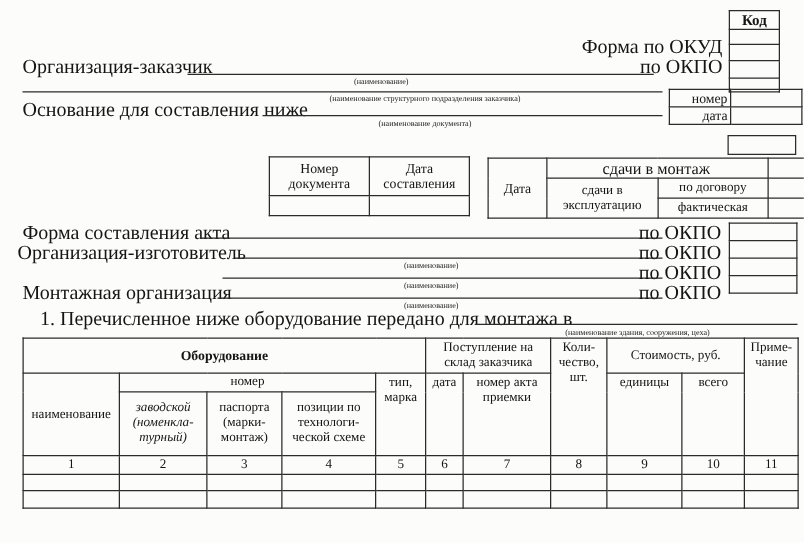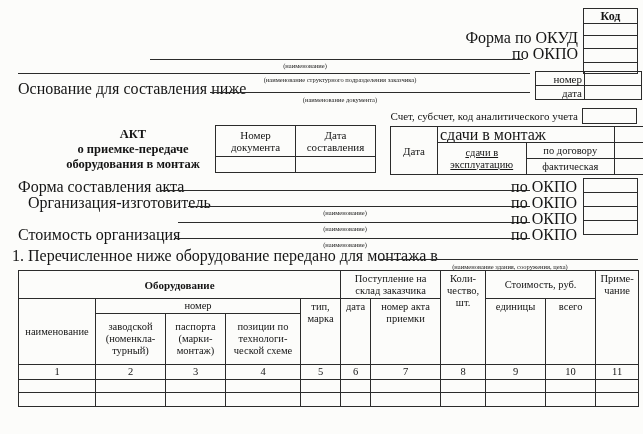--- a/index.html
+++ b/index.html
@@ -20,21 +20,21 @@
   table.ftable td { border:1px solid #2b2b2b; padding:0 2px; font-size:10.5px; line-height:12px; text-align:center; vertical-align:middle; white-space:pre-line; overflow:hidden; }
   .title { font-weight:bold; font-size:12.5px; line-height:15px; text-align:center; white-space:pre-line; }
   .vtop { vertical-align:top !important; padding-top:2px !important; }
   .num-row td { font-size:11px; }
 </style>
 </head>
 <body>
 
 <div class="page">
 
-  <table class="ftable abs" style="left:583px; top:8px; width:55px;">
+  <table class="ftable abs" style="left:583px; top:8px; width:41px;">
     <tbody>
         <tr>
           <td style="height:14px; font-size:12px; font-weight:bold;">Код</td>
         </tr>
     <tr>
           <td style="height:11px;"></td>
         </tr>
     <tr>
           <td style="height:12px;"></td>
         </tr>
@@ -43,20 +43,21 @@
         </tr>
     <tr>
           <td style="height:10px;"></td>
         </tr>
   </tbody>
     </table>
 
   <div class="abs lbl rt" style="left:400px; top:31px; width:178px;">Форма по ОКУД</div>
   <div class="abs lbl rt" style="left:470px; top:47px; width:108px;">по ОКПО</div>
 
+  <div class="abs lbl" style="left:18px; top:47px;">Организация-заказчик</div>
   <div class="fline" style="left:150px; top:59px; width:373px;"></div>
   <div class="cap" style="left:230px; top:62px; width:150px;">(наименование)</div>
 
   <div class="fline" style="left:18px; top:73px; width:512px;"></div>
   <div class="cap" style="left:235px; top:76px; width:210px;">(наименование структурного подразделения заказчика)</div>
 
   <div class="abs lbl" style="left:18px; top:82px;">Основание для составления ниже</div>
   <div class="fline" style="left:210px; top:92px; width:320px;"></div>
   <div class="cap" style="left:260px; top:96px; width:160px;">(наименование документа)</div>
 
@@ -66,75 +67,71 @@
       <td class="rt" style="width:44px; height:13px; font-size:11px; text-align:right;">номер</td>
       <td style="width:52px;"></td>
     </tr>
     <tr>
       <td class="rt" style="height:13px; font-size:11px; text-align:right;">дата</td>
       <td></td>
     </tr>
   </tbody>
     </table>
 
-  <div class="abs sml rt" style="left:360px; top:110px; width:218px; white-space:nowrap;">Счет, субсчет, код аналитического учета</div>
   <div class="vbox" style="left:582px; top:108px; width:53px; height:14px;"></div>
 
-  <div class="abs title" style="left:38px; top:127px; width:190px;">АКТ
-о приемке-передаче
-оборудования в монтаж</div>
 
   <table class="ftable abs" style="left:215px; top:125px; width:150px;">
     <tbody>
         <tr>
       <td style="width:75px; height:30px; font-size:11px;">Номер
 документа</td>
       <td style="width:75px; font-size:11px;">Дата
 составления</td>
     </tr>
     <tr>
       <td style="height:15px;"></td>
       <td></td>
     </tr>
   </tbody>
     </table>
 
   <table class="ftable abs" style="left:390px; top:126px; width:247px;">
     <tbody>
         <tr>
       <td rowspan="3" style="width:42px; font-size:11px;">Дата</td>
-      <td colspan="2" style="width:170px; height:15px; font-size:16px; text-align:left; padding-right:4px;">сдачи в монтаж</td>
+      <td colspan="2" style="width:170px; height:15px; font-size:13px; text-align:center; padding-right:4px;">сдачи в монтаж</td>
       <td style="width:35px;"></td>
     </tr>
     <tr>
-      <td rowspan="2" style="width:113px; font-size:10.5px;text-decoration:underline;">сдачи в эксплуатацию</td>
+      <td rowspan="2" style="width:113px; font-size:10.5px;">сдачи в эксплуатацию</td>
       <td style="width:57px; height:15px; font-size:10.5px; padding:0;">по договору</td>
       <td></td>
     </tr>
     <tr>
       <td style="height:15px; font-size:10.5px; padding:0;margin-left:44px;">фактическая</td>
       <td></td>
     </tr>
   </tbody>
     </table>
 
   <div class="abs lbl" style="left:18px; top:180px;">Форма составления акта</div>
   <div class="fline" style="left:160px; top:190px; width:370px;"></div>
   <div class="abs lbl rt" style="left:470px; top:180px; width:107px;">по ОКПО</div>
 
-  <div class="abs lbl" style="left:28px; top:196px;">Организация-изготовитель</div>
+  <div class="abs lbl" style="left:14px; top:196px;">Организация-изготовитель</div>
   <div class="fline" style="left:188px; top:206px; width:342px;"></div>
   <div class="cap" style="left:270px; top:209px; width:150px;">(наименование)</div>
   <div class="abs lbl rt" style="left:470px; top:196px; width:107px;">по ОКПО</div>
 
   <div class="fline" style="left:178px; top:222px; width:352px;"></div>
   <div class="cap" style="left:270px; top:225px; width:150px;">(наименование)</div>
   <div class="abs lbl rt" style="left:470px; top:212px; width:107px;">по ОКПО</div>
 
-  <div class="abs lbl" style="left:18px; top:228px;">Стоимость организация</div>
+  <div class="abs lbl" style="left:18px; top:228px;">Монтажная организация</div>
   <div class="fline" style="left:174px; top:238px; width:356px;"></div>
   <div class="cap" style="left:270px; top:241px; width:150px;">(наименование)</div>
   <div class="abs lbl rt" style="left:470px; top:228px; width:107px;">по ОКПО</div>
 
   <table class="ftable abs" style="left:583px; top:178px; width:55px;">
     <tbody>
         <tr>
           <td style="height:13px;"></td>
         </tr>
     <tr>
@@ -142,21 +139,21 @@
         </tr>
     <tr>
           <td style="height:13px;"></td>
         </tr>
     <tr>
           <td style="height:13px;"></td>
         </tr>
   </tbody>
     </table>
 
-  <div class="abs lbl" style="left:12px; top:249px;">1. Перечисленное ниже оборудование передано для монтажа в</div>
+  <div class="abs lbl" style="left:32px; top:249px;">1. Перечисленное ниже оборудование передано для монтажа в</div>
   <div class="fline" style="left:380px; top:259px; width:258px;"></div>
   <div class="cap" style="left:398px; top:263px; width:224px;">(наименование здания, сооружения, цеха)</div>
 
   <table class="ftable abs" style="left:18px; top:270px; width:620px;">
     <colgroup>
       <col style="width:77px">
         <col style="width:70px">
         <col style="width:60px">
         <col style="width:75px">
       <col style="width:40px">
@@ -184,21 +181,21 @@
       <td colspan="3" style="height:14px;">номер</td>
       <td rowspan="2" class="vtop">тип,
 марка</td>
       <td rowspan="2" class="vtop">дата</td>
       <td rowspan="2" class="vtop">номер акта
 приемки</td>
       <td rowspan="2" class="vtop">единицы</td>
       <td rowspan="2" class="vtop">всего</td>
     </tr>
     <tr>
-      <td style="height:50px;">заводской
+      <td style="height:50px;font-style:italic;">заводской
 (номенкла-
 турный)</td>
       <td>паспорта
 (марки-
 монтаж)</td>
       <td>позиции по
 технологи-
 ческой схеме</td>
     </tr>
     <tr class="num-row">

